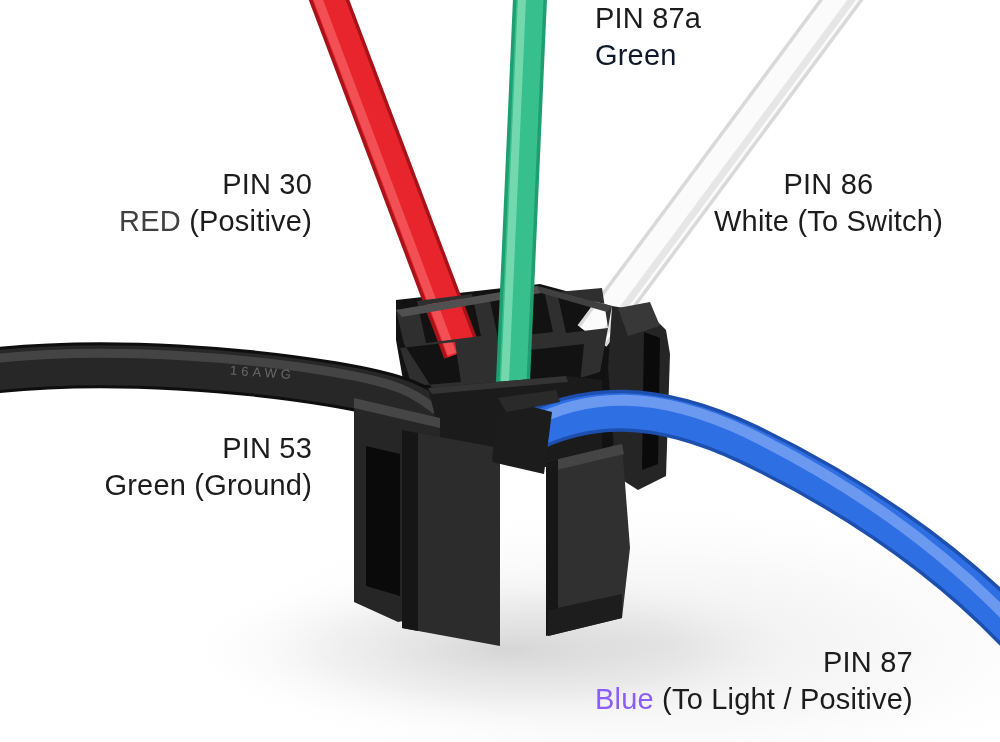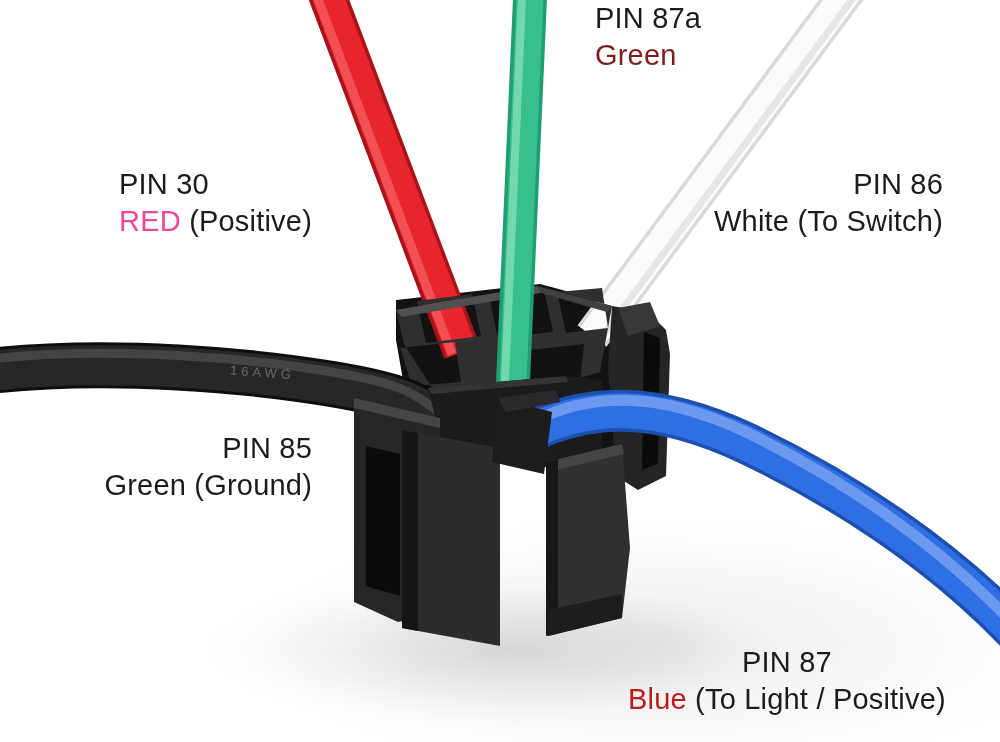--- a/index.html
+++ b/index.html
@@ -7,24 +7,24 @@
     position:relative;width:1000px;height:742px;overflow:hidden;background:#ffffff;
     font-family:"Liberation Sans",sans-serif;
   }
   .stage svg{position:absolute;left:0;top:0;}
   .label{
     position:absolute;white-space:nowrap;
     font-size:29px;line-height:37px;font-weight:400;color:#1c1c1c;letter-spacing:.2px;
   }
   .label .l2 .wire-word{font-weight:400;}
   #lbl-87a{left:595px;top:0px;text-align:left;}
-  #lbl-30 {right:688px;top:166px;}
-  #lbl-86 {left:714px;top:166px;text-align:right;}
+  #lbl-30 {right:688px;top:166px;text-align:right;}
+  #lbl-86 {left:714px;top:166px;text-align:center;}
   #lbl-85 {right:688px;top:430px;text-align:right;}
-  #lbl-87 {left:628px;top:644px;text-align:center;}
+  #lbl-87 {left:595px;top:644px;text-align:right;}
 </style>
 </head>
 <body>
 
 <div class="stage">
 
   <svg width="1000" height="742" viewBox="0 0 1000 742">
     <defs>
       <radialGradient id="shadowGrad" cx="50%" cy="50%" r="50%">
         <stop offset="0%" stop-color="#8f8f8f" stop-opacity="0.55"></stop>
@@ -106,36 +106,36 @@
     </g>
 
     <g>
       <polygon points="498,398 552,412 544,474 492,462" fill="#1c1c1c"></polygon>
       <polygon points="498,398 556,390 560,402 506,412" fill="#2a2a2a"></polygon>
     </g>
   </svg>
 
   <div class="label" id="lbl-87a">
     <div class="l1">PIN 87a</div>
-    <div class="l2"><span class="wire-word" style="color:#7f1d1d">Green</span><span></span></div>
+    <div class="l2"><span class="wire-word" style="color:#0f172a">Green</span><span></span></div>
   </div>
 
   <div class="label" id="lbl-30">
     <div class="l1">PIN 30</div>
-    <div class="l2"><span class="wire-word" style="color:#ec4899">RED</span><span> (Positive)</span></div>
+    <div class="l2"><span class="wire-word" style="color:#404040">RED</span><span> (Positive)</span></div>
   </div>
 
   <div class="label" id="lbl-86">
     <div class="l1">PIN 86</div>
     <div class="l2"><span class="wire-word" style=""></span><span>White (To Switch)</span></div>
   </div>
 
   <div class="label" id="lbl-85">
-    <div class="l1">PIN 85</div>
+    <div class="l1">PIN 53</div>
     <div class="l2"><span class="wire-word" style=""></span><span>Green (Ground)</span></div>
   </div>
 
   <div class="label" id="lbl-87">
     <div class="l1">PIN 87</div>
-    <div class="l2"><span class="wire-word" style="color:#b91c1c">Blue</span><span> (To Light / Positive)</span></div>
+    <div class="l2"><span class="wire-word" style="color:#8b5cf6">Blue</span><span> (To Light / Positive)</span></div>
   </div>
 
 </div>
 
 </body></html>

